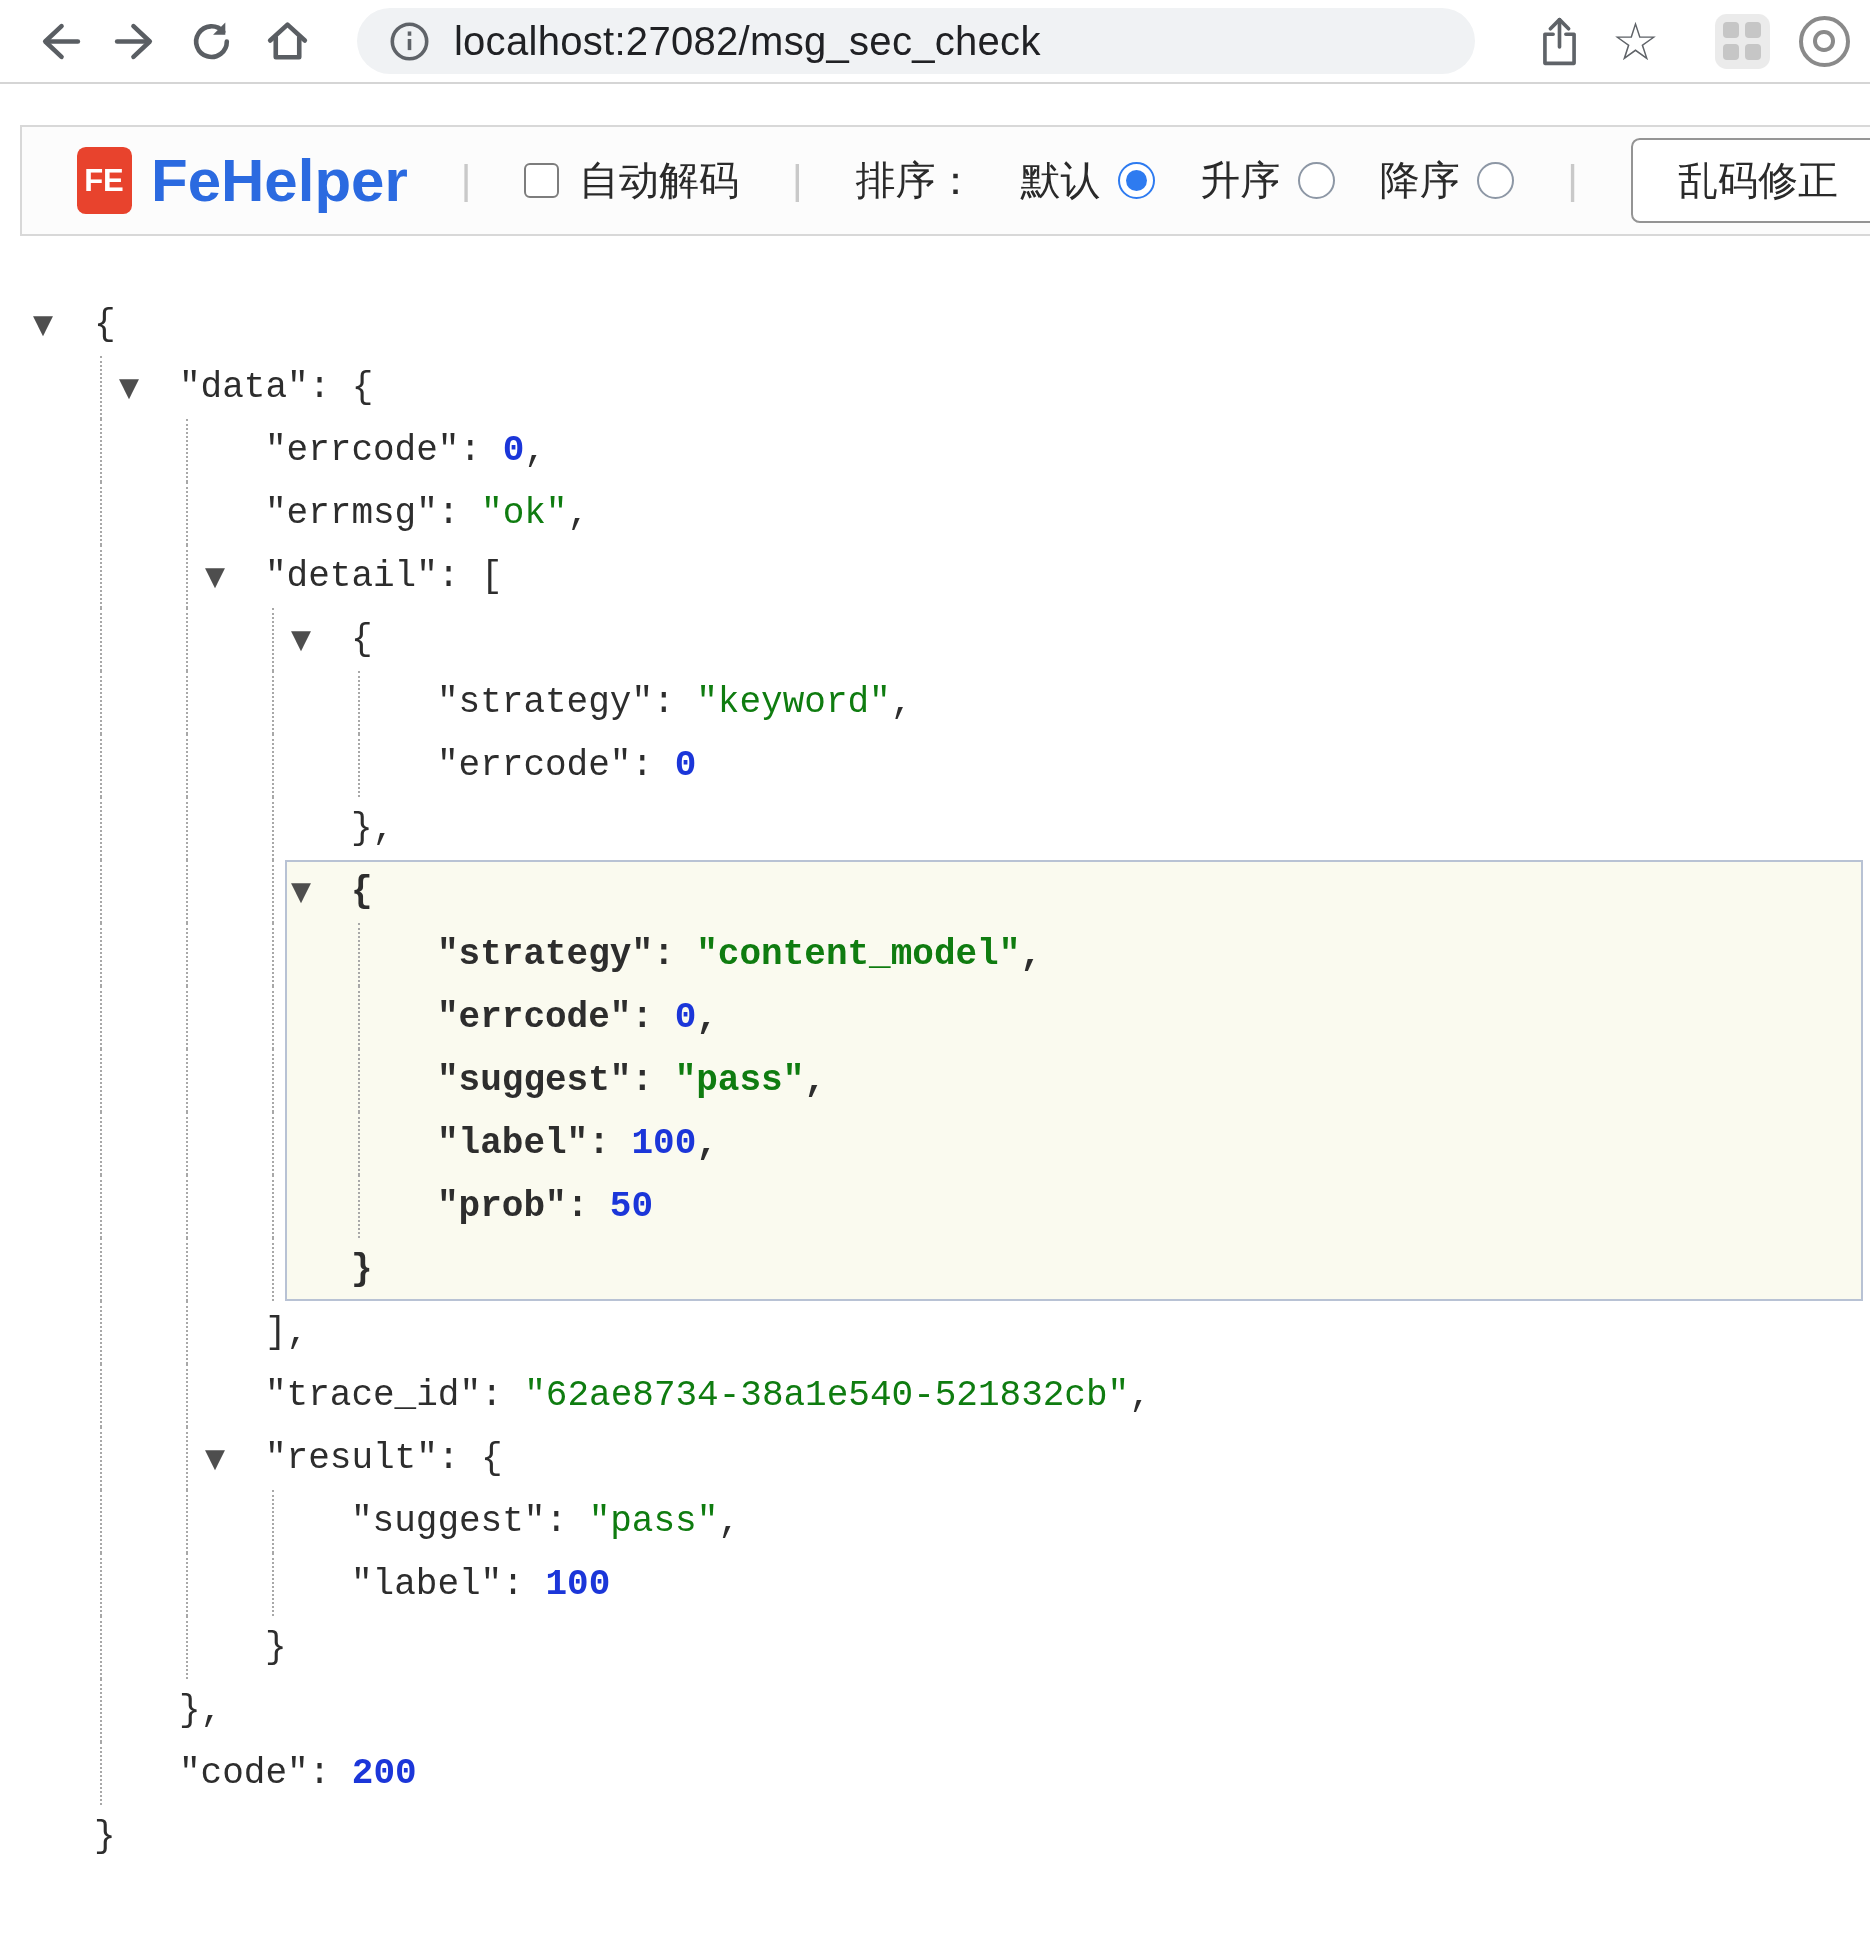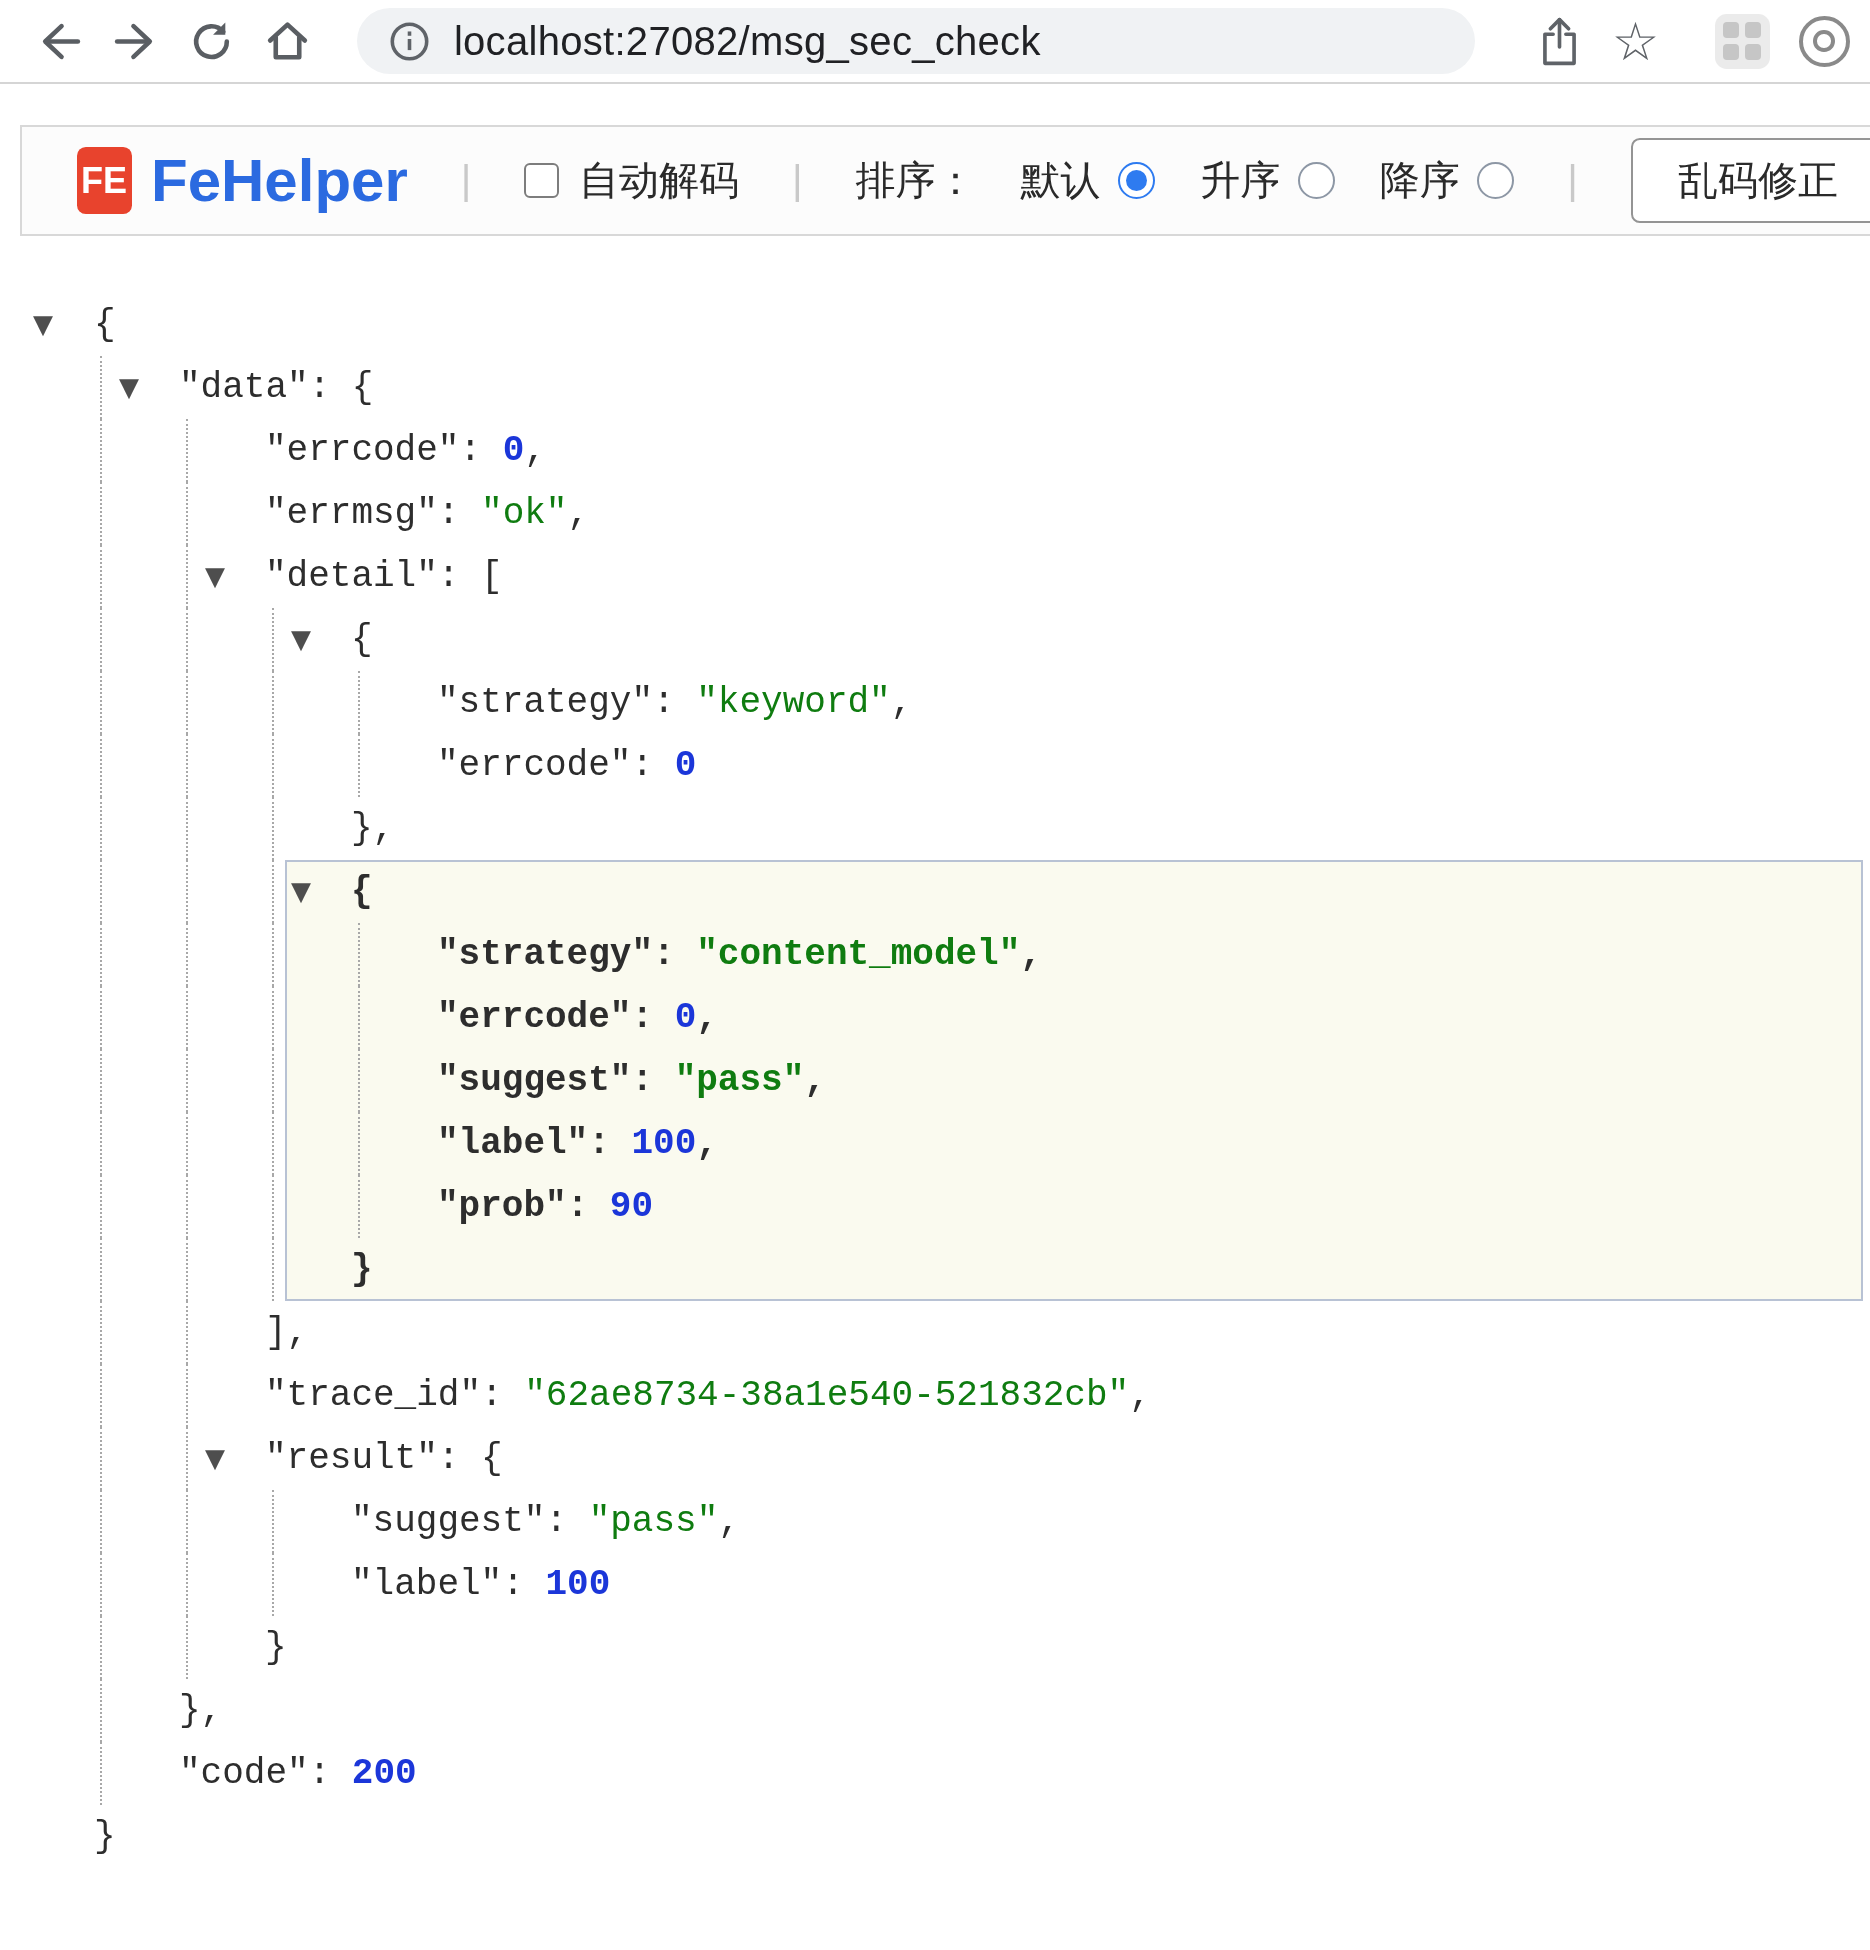--- a/index.html
+++ b/index.html
@@ -41,21 +41,21 @@
 
   
   .fe-bar{
     margin:41px 0 0 19.5px; height:111px; background:#fcfcfc;
     border:2px solid #d8d8d8; border-right:0;
     display:flex; align-items:center; font-size:40px; color:#2a2a2a;
     white-space:nowrap; overflow:hidden;
   }
   .fe-logo{
     width:55px; height:67px; background:var(--brand-red,#e8432d); border-radius:8.8px;
-    color:#fff; font-weight:bold; font-size:36px;
+    color:#fff; font-weight:bold; font-size:31px;
     display:flex; align-items:center; justify-content:center; margin:0 19.5px 0 55px; flex:0 0 auto;
   }
   .fe-name{ color:var(--brand-blue,#2b6ae0); font-size:60px; font-weight:600; }
   .sep{ color:#c9c9c9; font-size:41px; margin:0 53px; }
   .auto-decode{ display:flex; align-items:center; }
   .checkbox{
     width:35px; height:35px; border:2.9px solid #7d7d7d; border-radius:5.9px;
     background:#fff; margin-right:19.5px; flex:0 0 auto;
   }
   .sort-group{ display:flex; align-items:center; }
@@ -209,21 +209,21 @@
     <div class="line"><span class="guide" style="left: 100px;"></span><span class="guide" style="left: 186px;"></span><span class="expander" style="left: 205px;">▼</span><span class="tokens" style="padding-left: 265px;"><span class="tok-key">"detail"</span><span class="tok-punct">: [</span></span></div>
     <div class="line"><span class="guide" style="left: 100px;"></span><span class="guide" style="left: 186px;"></span><span class="guide" style="left: 272px;"></span><span class="expander" style="left: 291px;">▼</span><span class="tokens" style="padding-left: 351px;"><span class="tok-punct">{</span></span></div>
     <div class="line"><span class="guide" style="left: 100px;"></span><span class="guide" style="left: 186px;"></span><span class="guide" style="left: 272px;"></span><span class="guide" style="left: 358px;"></span><span class="tokens" style="padding-left: 437px;"><span class="tok-key">"strategy"</span><span class="tok-punct">: </span><span class="tok-str">"keyword"</span><span class="tok-punct">,</span></span></div>
     <div class="line"><span class="guide" style="left: 100px;"></span><span class="guide" style="left: 186px;"></span><span class="guide" style="left: 272px;"></span><span class="guide" style="left: 358px;"></span><span class="tokens" style="padding-left: 437px;"><span class="tok-key">"errcode"</span><span class="tok-punct">: </span><span class="tok-num">0</span></span></div>
     <div class="line"><span class="guide" style="left: 100px;"></span><span class="guide" style="left: 186px;"></span><span class="guide" style="left: 272px;"></span><span class="tokens" style="padding-left: 351px;"><span class="tok-punct">},</span></span></div>
     <div class="line hl hl-first"><span class="guide" style="left: 100px;"></span><span class="guide" style="left: 186px;"></span><span class="guide" style="left: 272px;"></span><span class="expander" style="left: 291px;">▼</span><span class="tokens" style="padding-left: 351px;"><span class="tok-punct">{</span></span></div>
     <div class="line hl"><span class="guide" style="left: 100px;"></span><span class="guide" style="left: 186px;"></span><span class="guide" style="left: 272px;"></span><span class="guide" style="left: 358px;"></span><span class="tokens" style="padding-left: 437px;"><span class="tok-key">"strategy"</span><span class="tok-punct">: </span><span class="tok-str">"content_model"</span><span class="tok-punct">,</span></span></div>
     <div class="line hl"><span class="guide" style="left: 100px;"></span><span class="guide" style="left: 186px;"></span><span class="guide" style="left: 272px;"></span><span class="guide" style="left: 358px;"></span><span class="tokens" style="padding-left: 437px;"><span class="tok-key">"errcode"</span><span class="tok-punct">: </span><span class="tok-num">0</span><span class="tok-punct">,</span></span></div>
     <div class="line hl"><span class="guide" style="left: 100px;"></span><span class="guide" style="left: 186px;"></span><span class="guide" style="left: 272px;"></span><span class="guide" style="left: 358px;"></span><span class="tokens" style="padding-left: 437px;"><span class="tok-key">"suggest"</span><span class="tok-punct">: </span><span class="tok-str">"pass"</span><span class="tok-punct">,</span></span></div>
     <div class="line hl"><span class="guide" style="left: 100px;"></span><span class="guide" style="left: 186px;"></span><span class="guide" style="left: 272px;"></span><span class="guide" style="left: 358px;"></span><span class="tokens" style="padding-left: 437px;"><span class="tok-key">"label"</span><span class="tok-punct">: </span><span class="tok-num">100</span><span class="tok-punct">,</span></span></div>
-    <div class="line hl"><span class="guide" style="left: 100px;"></span><span class="guide" style="left: 186px;"></span><span class="guide" style="left: 272px;"></span><span class="guide" style="left: 358px;"></span><span class="tokens" style="padding-left: 437px;"><span class="tok-key">"prob"</span><span class="tok-punct">: </span><span class="tok-num">90</span></span></div>
+    <div class="line hl"><span class="guide" style="left: 100px;"></span><span class="guide" style="left: 186px;"></span><span class="guide" style="left: 272px;"></span><span class="guide" style="left: 358px;"></span><span class="tokens" style="padding-left: 437px;"><span class="tok-key">"prob"</span><span class="tok-punct">: </span><span class="tok-num">50</span></span></div>
     <div class="line hl hl-last"><span class="guide" style="left: 100px;"></span><span class="guide" style="left: 186px;"></span><span class="guide" style="left: 272px;"></span><span class="tokens" style="padding-left: 351px;"><span class="tok-punct">}</span></span></div>
     <div class="line"><span class="guide" style="left: 100px;"></span><span class="guide" style="left: 186px;"></span><span class="tokens" style="padding-left: 265px;"><span class="tok-punct">],</span></span></div>
     <div class="line"><span class="guide" style="left: 100px;"></span><span class="guide" style="left: 186px;"></span><span class="tokens" style="padding-left: 265px;"><span class="tok-key">"trace_id"</span><span class="tok-punct">: </span><span class="tok-str">"62ae8734-38a1e540-521832cb"</span><span class="tok-punct">,</span></span></div>
     <div class="line"><span class="guide" style="left: 100px;"></span><span class="guide" style="left: 186px;"></span><span class="expander" style="left: 205px;">▼</span><span class="tokens" style="padding-left: 265px;"><span class="tok-key">"result"</span><span class="tok-punct">: {</span></span></div>
     <div class="line"><span class="guide" style="left: 100px;"></span><span class="guide" style="left: 186px;"></span><span class="guide" style="left: 272px;"></span><span class="tokens" style="padding-left: 351px;"><span class="tok-key">"suggest"</span><span class="tok-punct">: </span><span class="tok-str">"pass"</span><span class="tok-punct">,</span></span></div>
     <div class="line"><span class="guide" style="left: 100px;"></span><span class="guide" style="left: 186px;"></span><span class="guide" style="left: 272px;"></span><span class="tokens" style="padding-left: 351px;"><span class="tok-key">"label"</span><span class="tok-punct">: </span><span class="tok-num">100</span></span></div>
     <div class="line"><span class="guide" style="left: 100px;"></span><span class="guide" style="left: 186px;"></span><span class="tokens" style="padding-left: 265px;"><span class="tok-punct">}</span></span></div>
     <div class="line"><span class="guide" style="left: 100px;"></span><span class="tokens" style="padding-left: 179px;"><span class="tok-punct">},</span></span></div>
     <div class="line"><span class="guide" style="left: 100px;"></span><span class="tokens" style="padding-left: 179px;"><span class="tok-key">"code"</span><span class="tok-punct">: </span><span class="tok-num">200</span></span></div>
     <div class="line"><span class="tokens" style="padding-left: 94px;"><span class="tok-punct">}</span></span></div>

